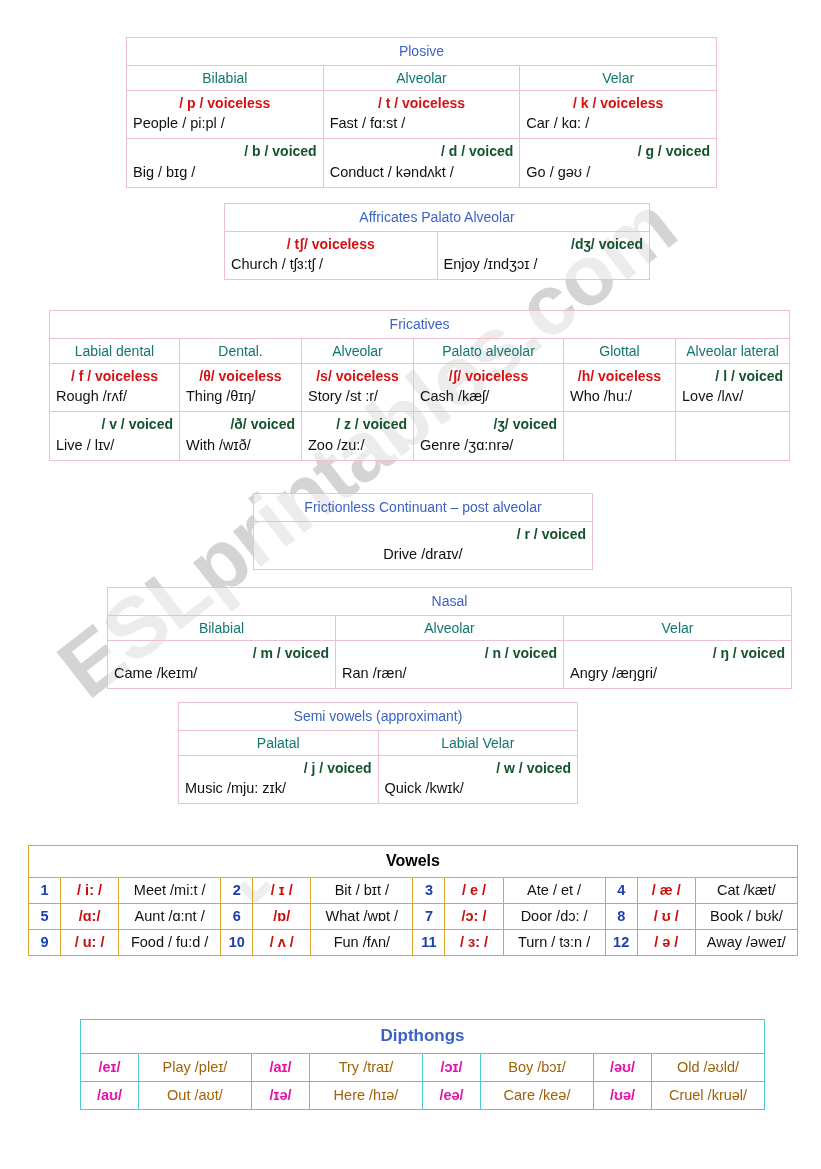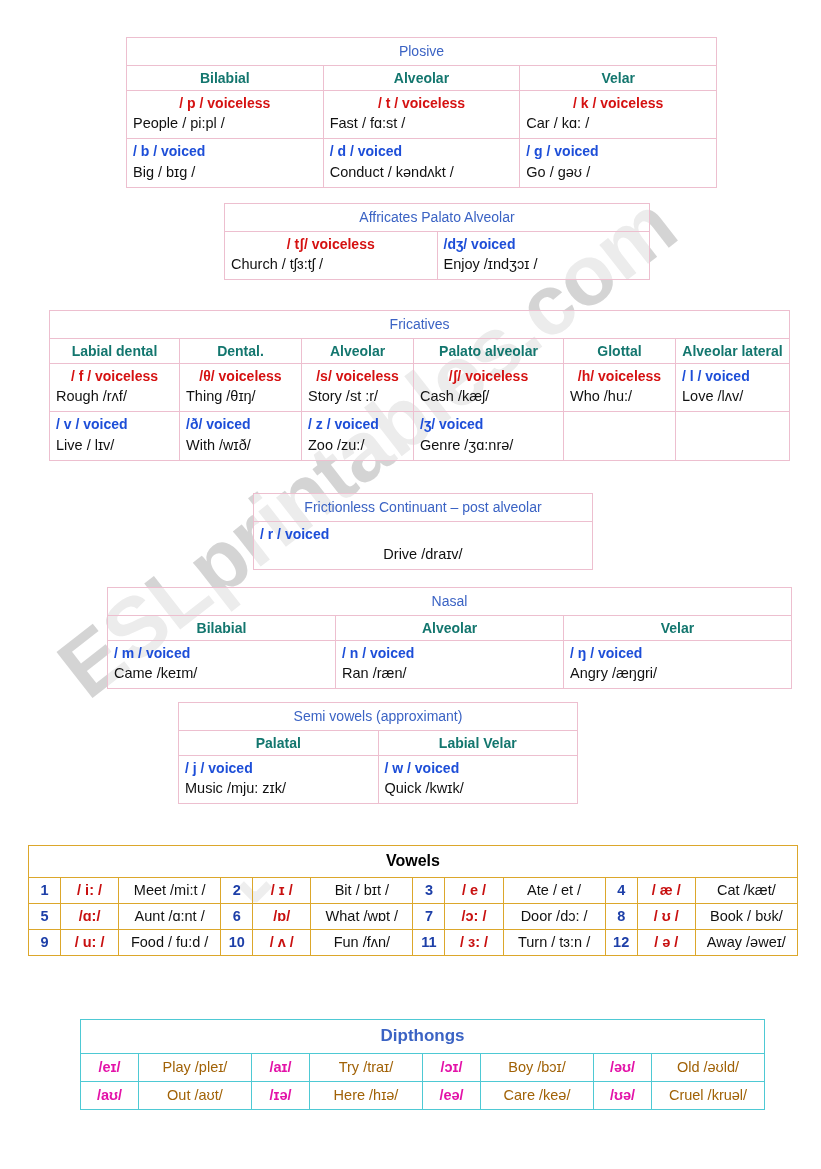--- a/index.html
+++ b/index.html
@@ -65,37 +65,37 @@
     text-align: center;
     color: #3b63c4;
     font-size: 14px;
     padding: 5px 0 6px 0 !important;
     font-weight: normal;
   }
   .place {
     text-align: center;
     color: #13766e;
     font-size: 14px;
-    font-weight: bold;
+    font-weight: normal;
     padding: 4px 0 4px 0 !important;
   }
   .cell {
     padding: 2px 6px 4px 6px !important;
   }
   .voice-less {
     text-align: center;
     color: #d51111;
     font-weight: bold;
     font-size: 14px;
     line-height: 1.45;
     white-space: nowrap;
   }
   .voice-ed {
-    text-align: left;
-    color: #1d4ed8;
+    text-align: right;
+    color: #14532d;
     font-weight: bold;
     font-size: 14px;
     line-height: 1.45;
     white-space: nowrap;
   }
   .example {
     text-align: left;
     color: #111111;
     font-size: 14.5px;
     line-height: 1.45;

